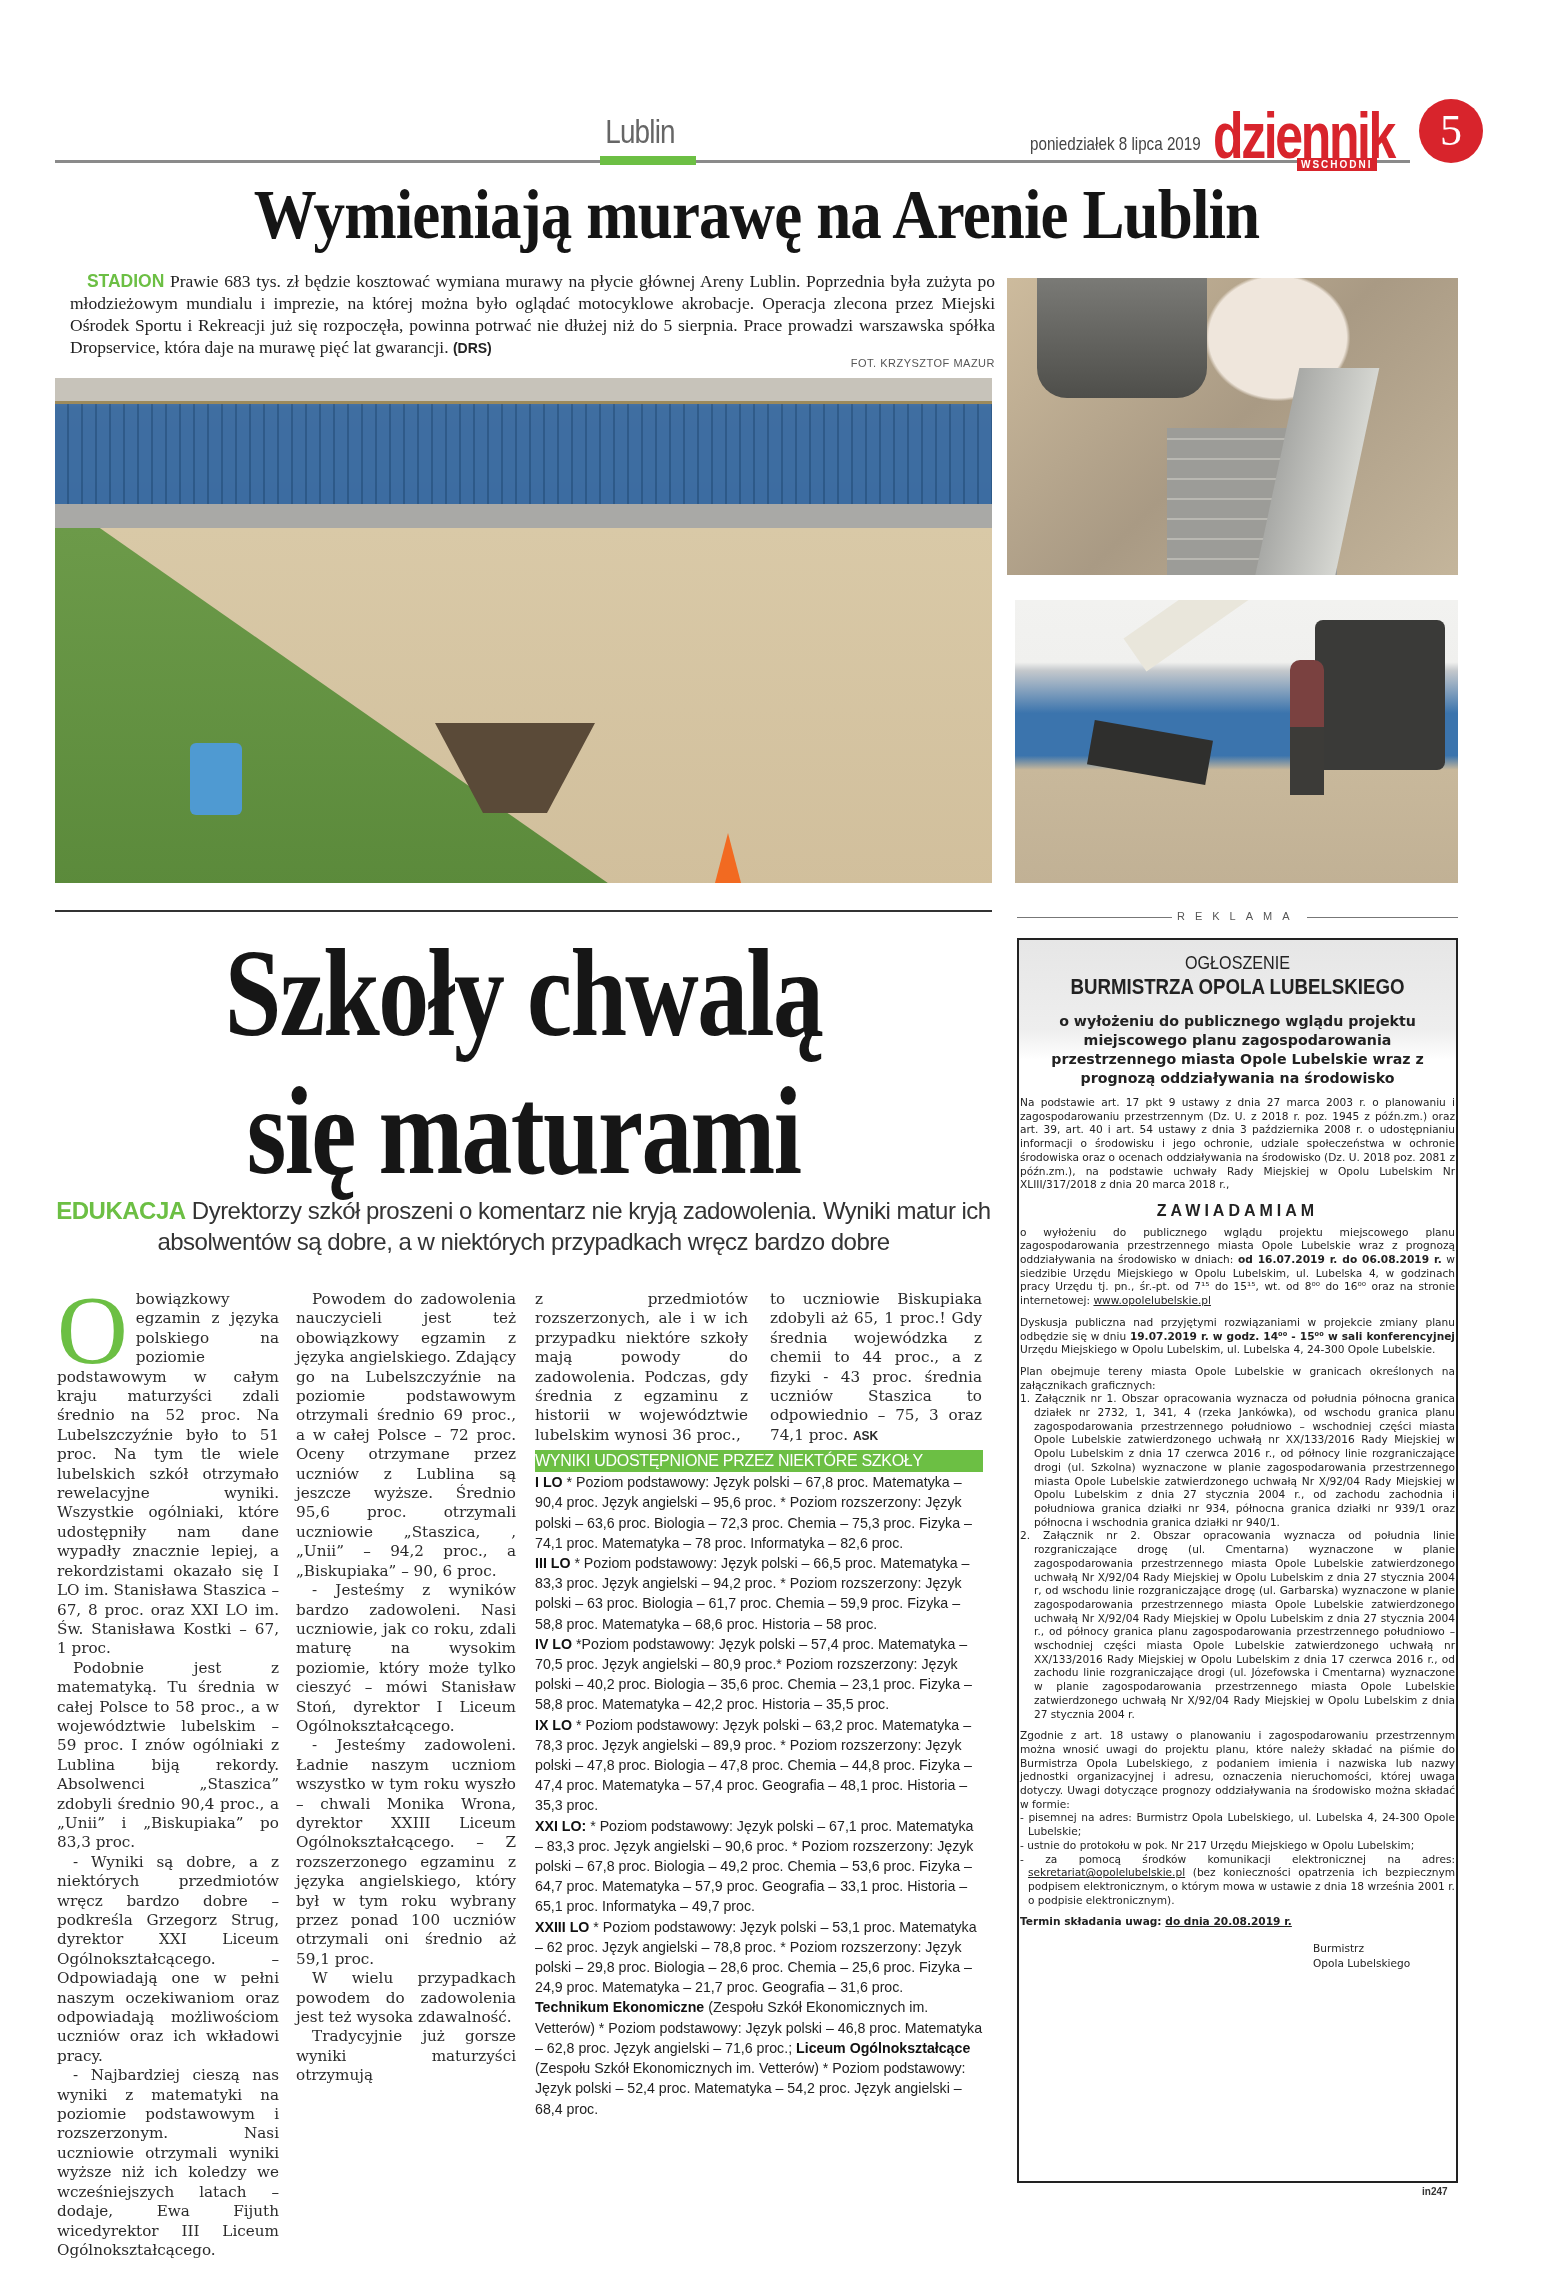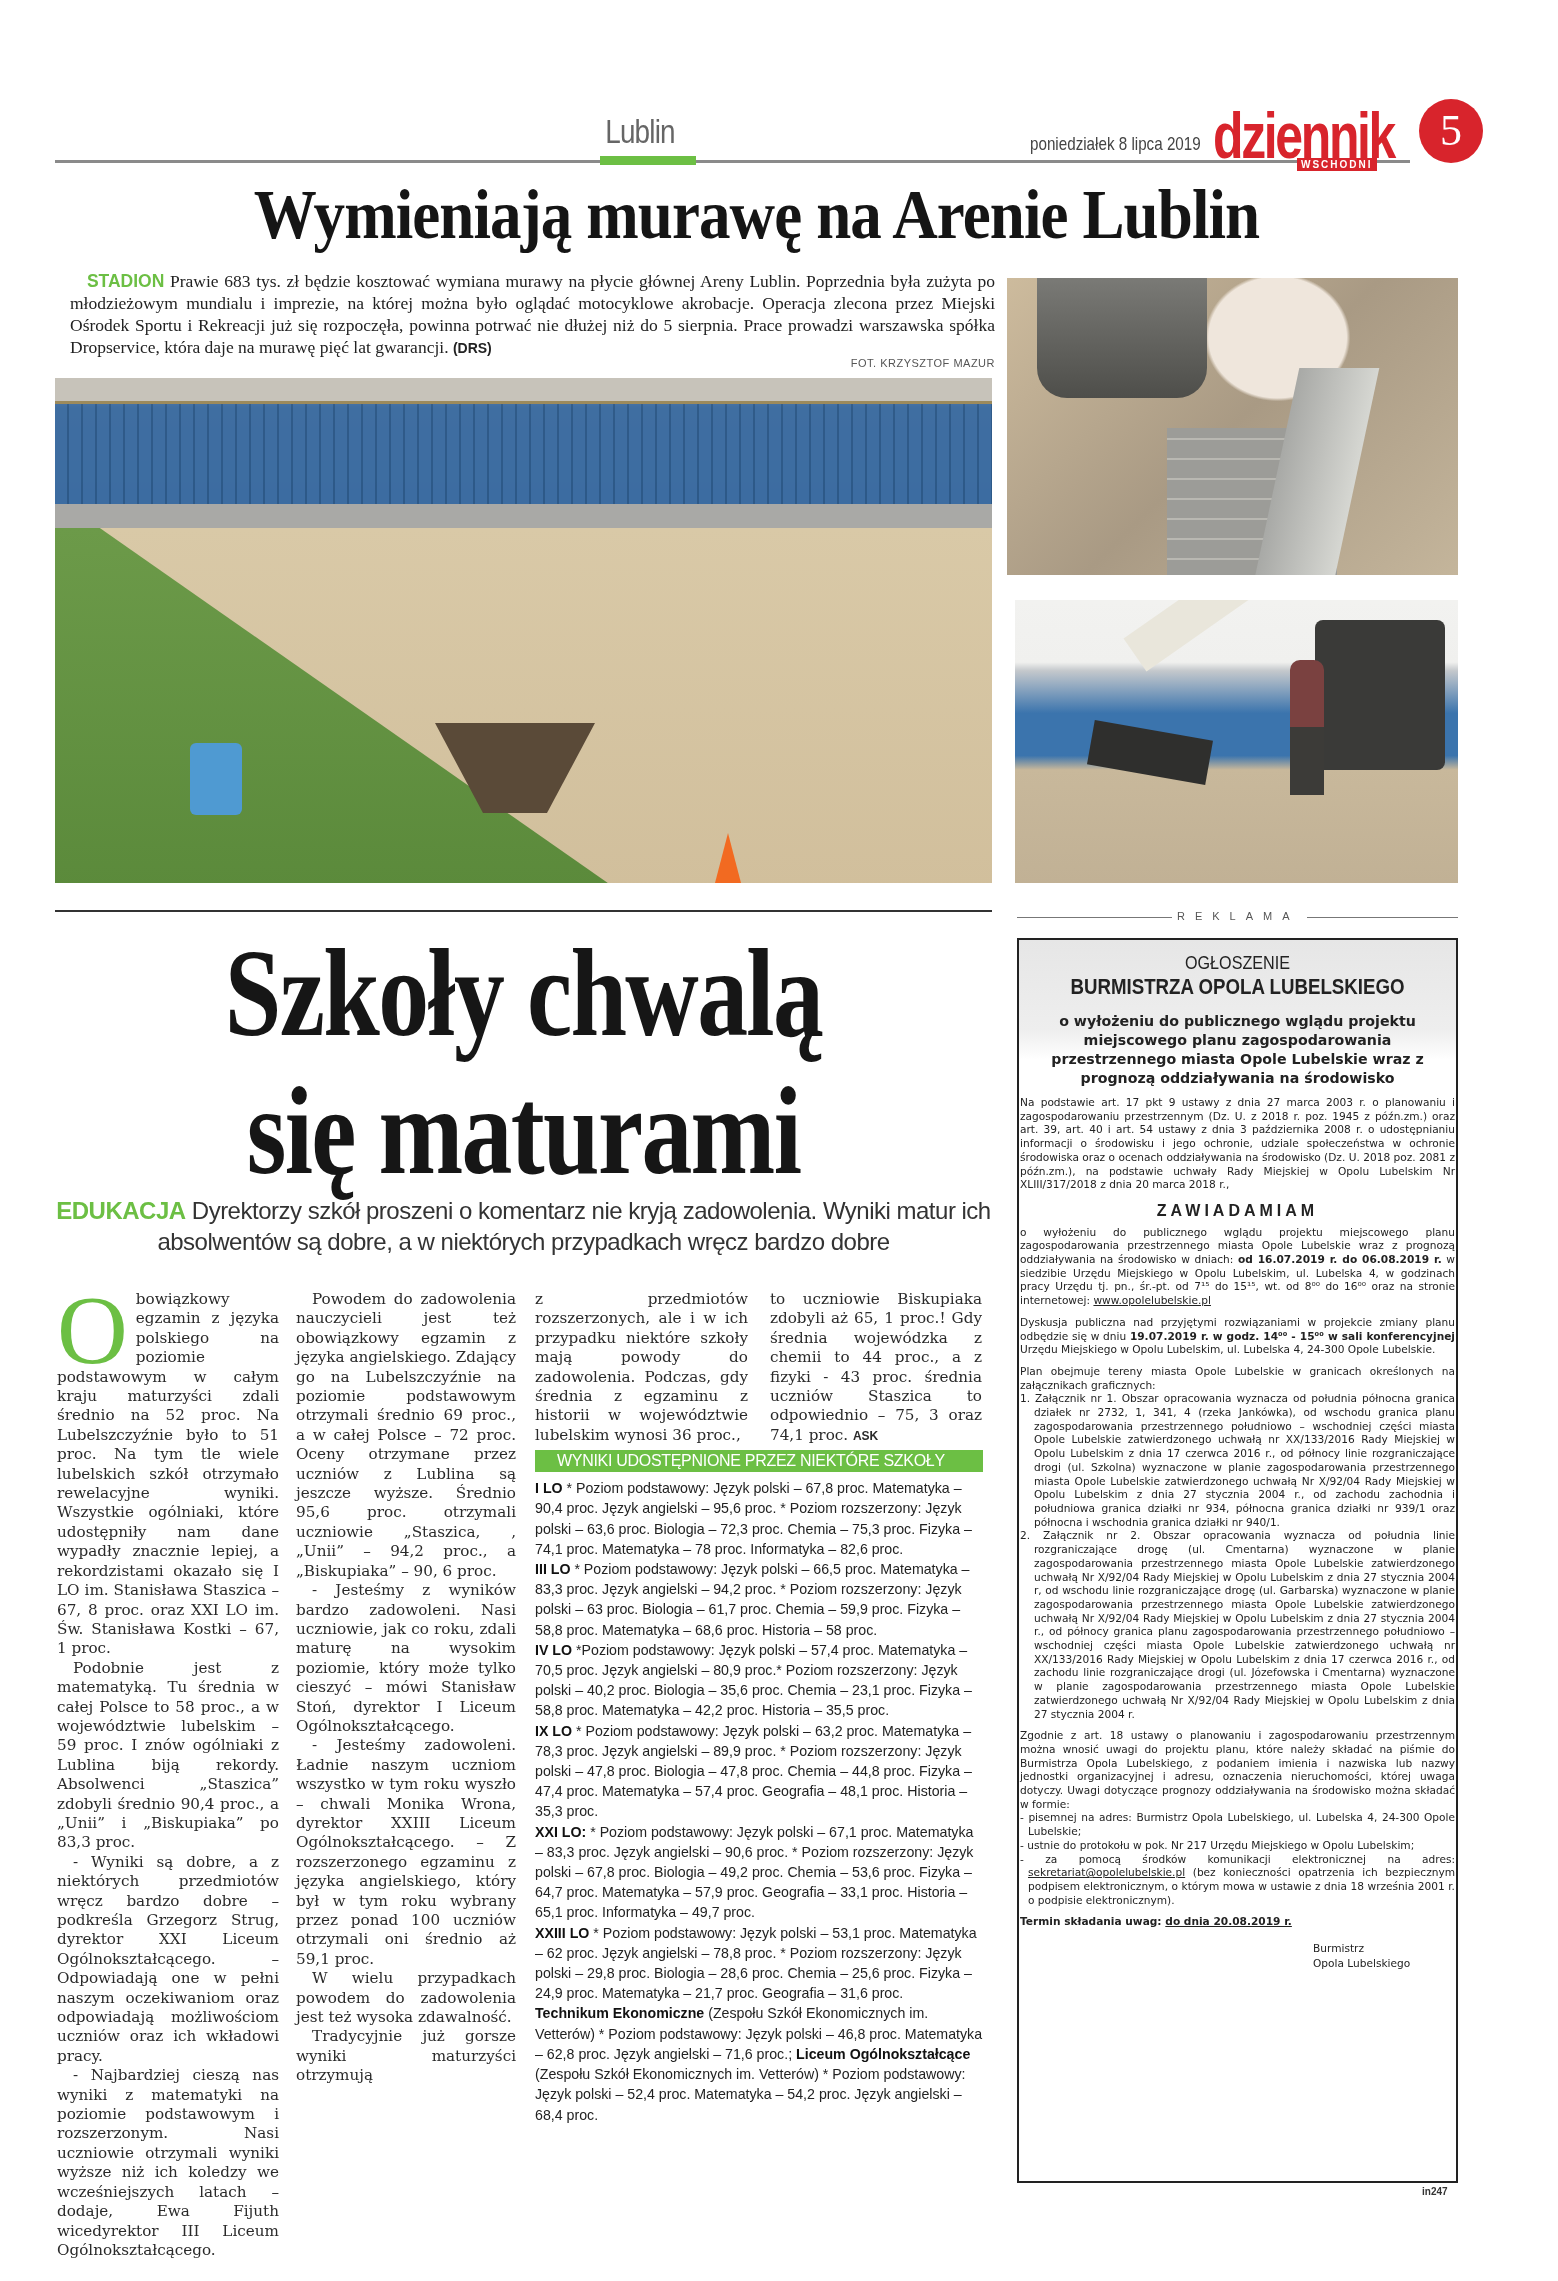--- a/index.html
+++ b/index.html
@@ -62,21 +62,21 @@
   .col p { text-indent: 16px; }
   .col p.noindent { text-indent: 0; }
   .col1 { left: 57px; top: 1290px; width: 222px; }
   .col2 { left: 296px; top: 1290px; width: 220px; }
   .col3 { left: 535px; top: 1290px; width: 213px; }
   .col4 { left: 770px; top: 1290px; width: 212px; }
   .dropcap { float: left; font-family: "Liberation Serif", serif; font-size: 98px; line-height: 72px; color: #6cbf44; margin: 4px 8px 0 0; }
   .sig2 { font-family: "Liberation Sans", sans-serif; font-weight: bold; font-size: 12px; }
 
   .results { left: 535px; top: 1450px; width: 448px; font-family: "Liberation Sans", sans-serif; font-size: 14.2px; line-height: 20.2px; color: #222; }
-  .results-head { background: #6cbf44; color: #fff; font-size: 16px; padding: 1px 22px; letter-spacing: -0.3px; margin-bottom: 6px; font-weight: 300; }
+  .results-head { background: #6cbf44; color: #fff; font-size: 16px; padding: 1px 0; letter-spacing: -0.3px; font-weight: 300; }
   .results .school { font-weight: bold; color: #111; }
 
   
   .ad { left: 1017px; top: 938px; width: 441px; height: 1245px; border: 2px solid #222; background: linear-gradient(180deg,#e6e6e6 0,#eeeeee 90px,#ffffff 120px,#ffffff 100%); font-family: "DejaVu Sans", sans-serif; color: #222; padding: 0 1px; }
   .ad-kicker { text-align: center; margin-top: 12px; font-family: "Liberation Sans", sans-serif; font-size: 19px; letter-spacing: 0px; transform: scaleX(0.85); }
   .ad-title { text-align: center; font-family: "Liberation Sans", sans-serif; font-weight: bold; font-size: 22px; margin-top: 0px; transform: scaleX(0.85); white-space: nowrap; }
   .ad-subtitle { text-align: center; font-weight: bold; font-size: 14.2px; line-height: 19px; margin-top: 12px; }
   .ad-body { font-size: 10.6px; line-height: 13.7px; text-align: justify; }
   .ad-body p { margin-top: 8px; }
   .ad-zaw { text-align: center; font-family: "Liberation Sans", sans-serif; font-weight: bold; letter-spacing: 4px; font-size: 16px; margin-top: 12px; }

